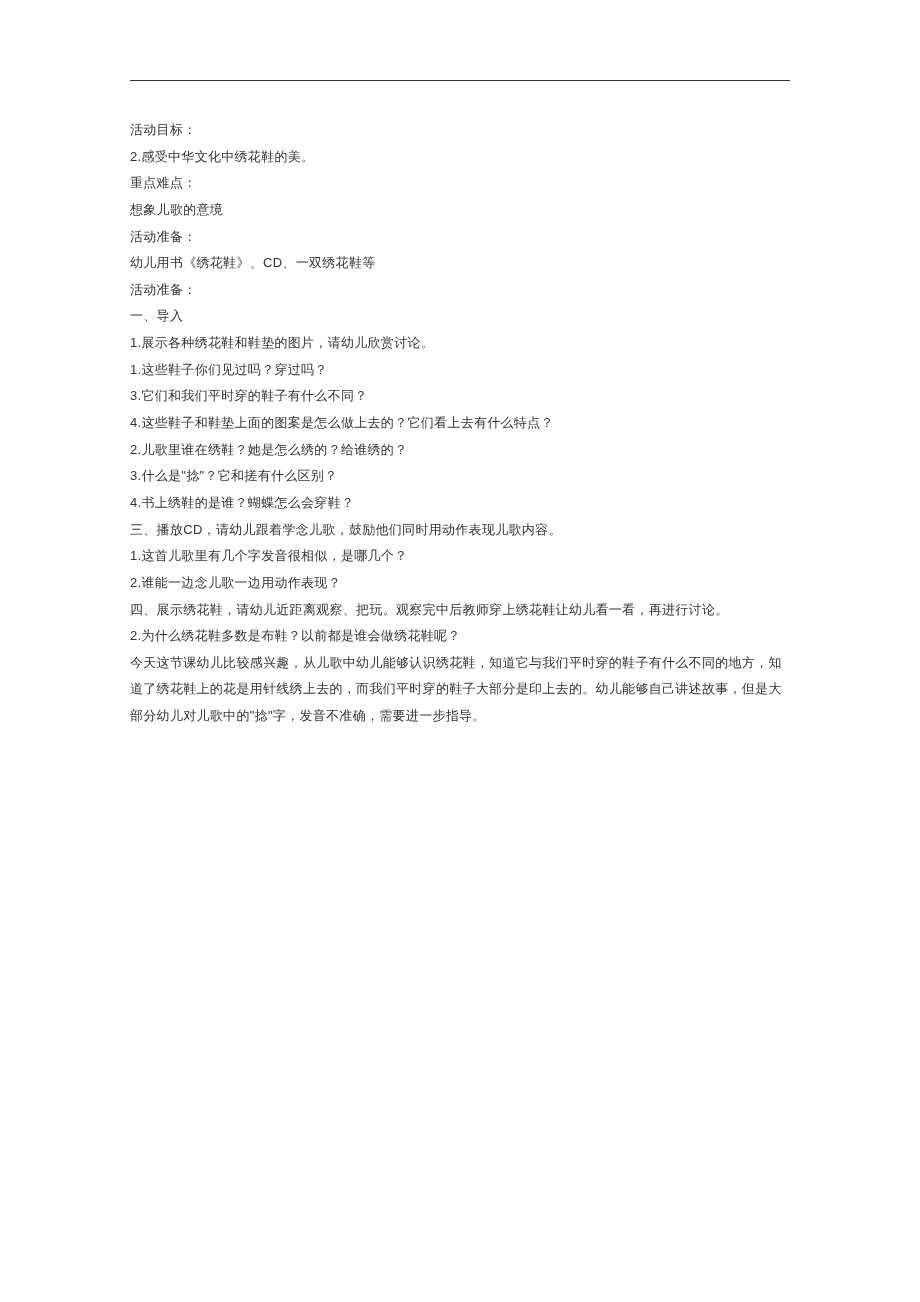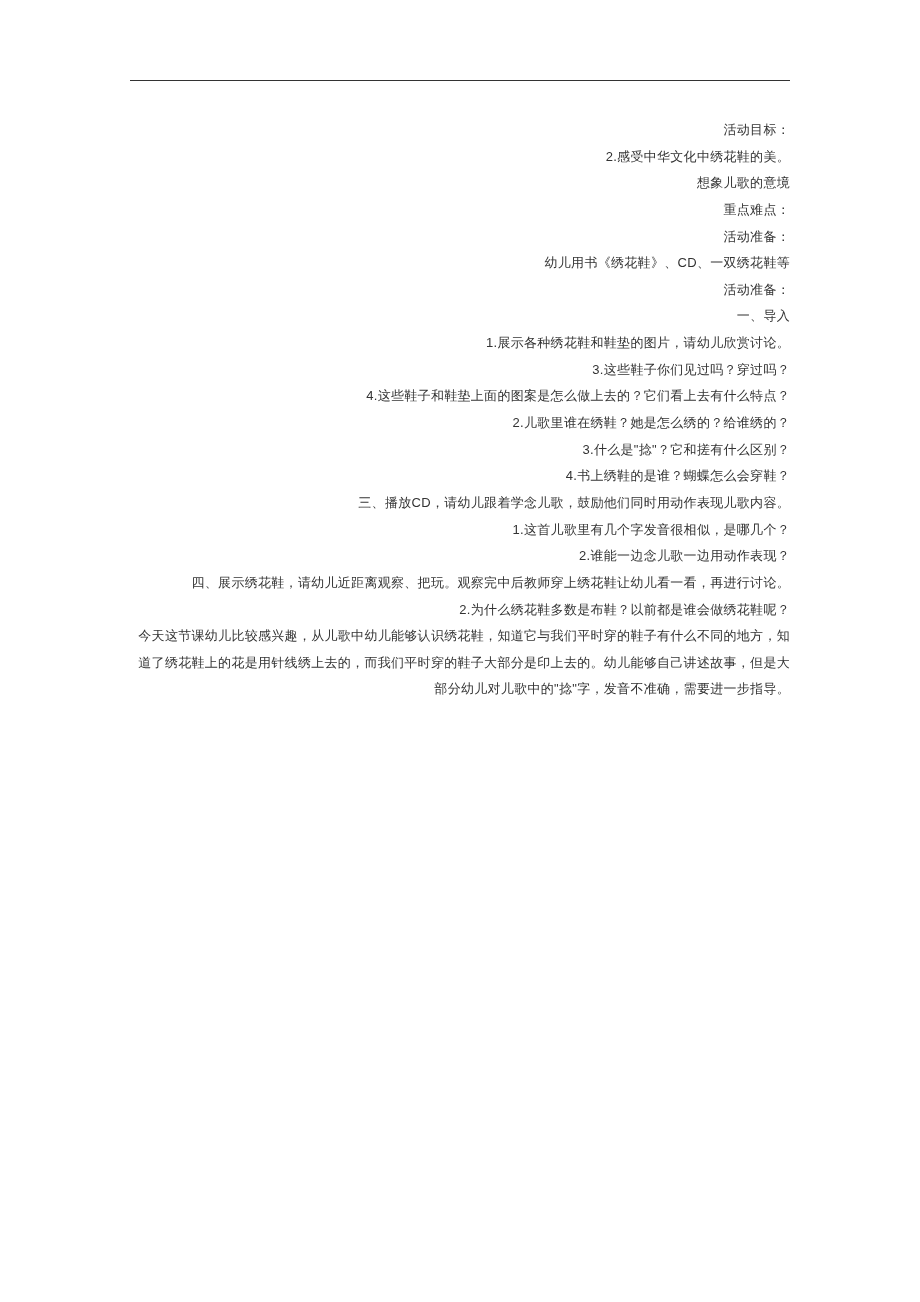--- a/index.html
+++ b/index.html
@@ -1,15 +1,15 @@
 <!DOCTYPE html>
 <html><head>
 <meta charset="utf-8">
 <style>
-  * { margin: 0; padding: 0; box-sizing: border-box; text-align: right; }
+  * { margin: 0; padding: 0; box-sizing: border-box; }
   body {
     width: 920px;
     height: 1302px;
     background: #ffffff;
     font-family: "Microsoft YaHei", "SimSun", sans-serif;
     font-size: 13px;
     color: #333333;
     position: relative;
   }
   .page {
@@ -26,28 +26,29 @@
   }
 </style>
 </head>
 <body>
 
 <div class="page">
   <hr class="separator">
   <div class="content">
     <div class="line">活动目标：</div>
     <div class="line">2.感受中华文化中绣花鞋的美。</div>
+    <div class="line">重点难点：</div>
     <div class="line">想象儿歌的意境</div>
-    <div class="line">重点难点：</div>
     <div class="line">活动准备：</div>
     <div class="line">幼儿用书《绣花鞋》、CD、一双绣花鞋等</div>
     <div class="line">活动准备：</div>
     <div class="line">一、导入</div>
     <div class="line">1.展示各种绣花鞋和鞋垫的图片，请幼儿欣赏讨论。</div>
-    <div class="line">3.这些鞋子你们见过吗？穿过吗？</div>
+    <div class="line">1.这些鞋子你们见过吗？穿过吗？</div>
+    <div class="line">3.它们和我们平时穿的鞋子有什么不同？</div>
     <div class="line">4.这些鞋子和鞋垫上面的图案是怎么做上去的？它们看上去有什么特点？</div>
     <div class="line">2.儿歌里谁在绣鞋？她是怎么绣的？给谁绣的？</div>
     <div class="line">3.什么是"捻"？它和搓有什么区别？</div>
     <div class="line">4.书上绣鞋的是谁？蝴蝶怎么会穿鞋？</div>
     <div class="line">三、播放CD，请幼儿跟着学念儿歌，鼓励他们同时用动作表现儿歌内容。</div>
     <div class="line">1.这首儿歌里有几个字发音很相似，是哪几个？</div>
     <div class="line">2.谁能一边念儿歌一边用动作表现？</div>
     <div class="line">四、展示绣花鞋，请幼儿近距离观察、把玩。观察完中后教师穿上绣花鞋让幼儿看一看，再进行讨论。</div>
     <div class="line">2.为什么绣花鞋多数是布鞋？以前都是谁会做绣花鞋呢？</div>
     <div class="line">今天这节课幼儿比较感兴趣，从儿歌中幼儿能够认识绣花鞋，知道它与我们平时穿的鞋子有什么不同的地方，知道了绣花鞋上的花是用针线绣上去的，而我们平时穿的鞋子大部分是印上去的。幼儿能够自己讲述故事，但是大部分幼儿对儿歌中的"捻"字，发音不准确，需要进一步指导。</div>

